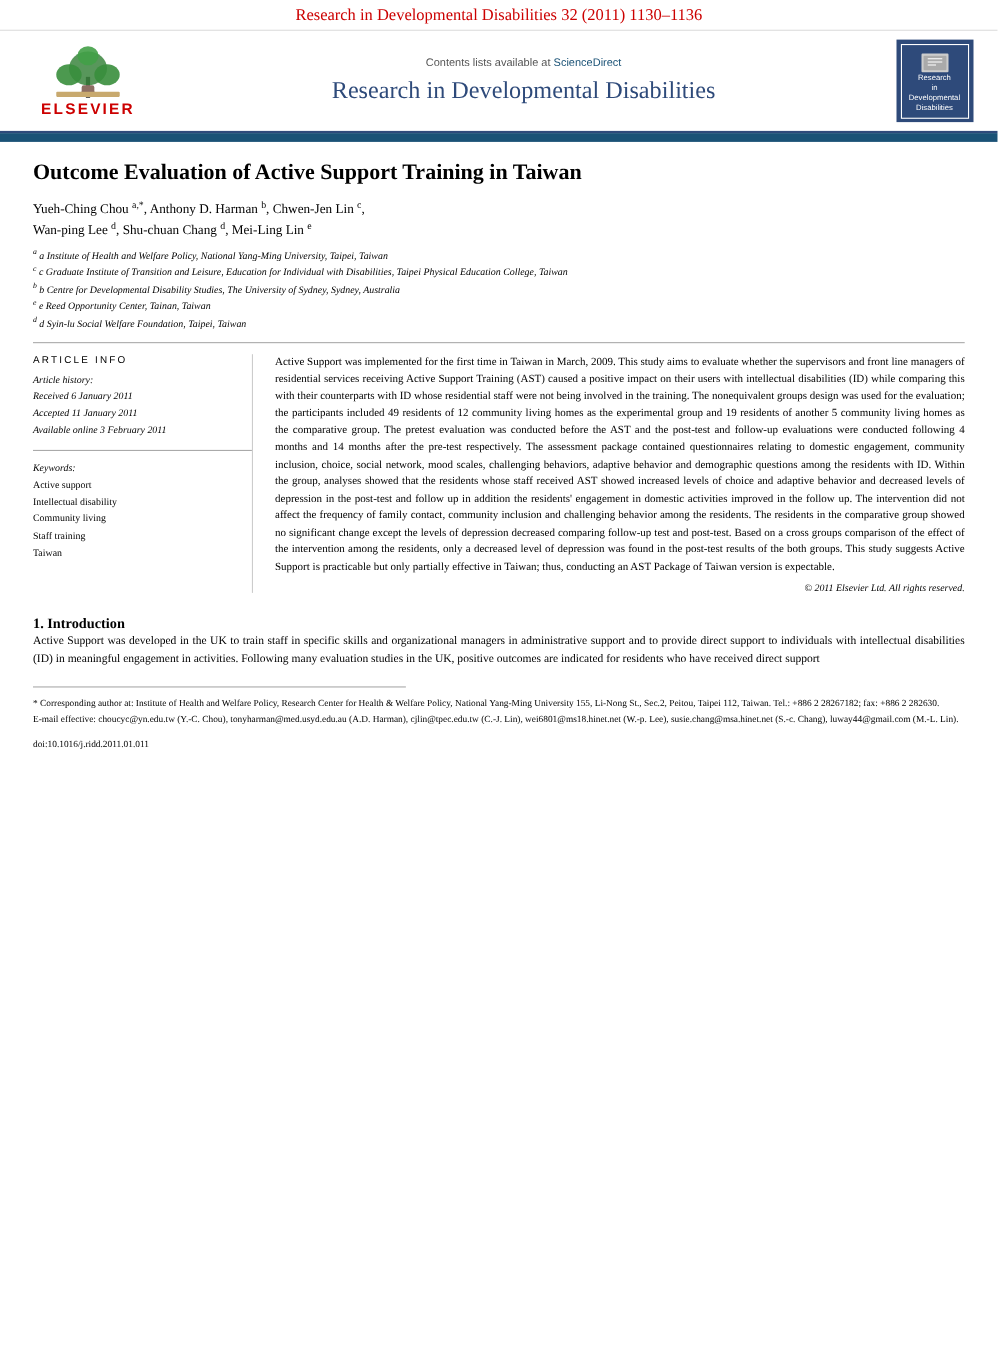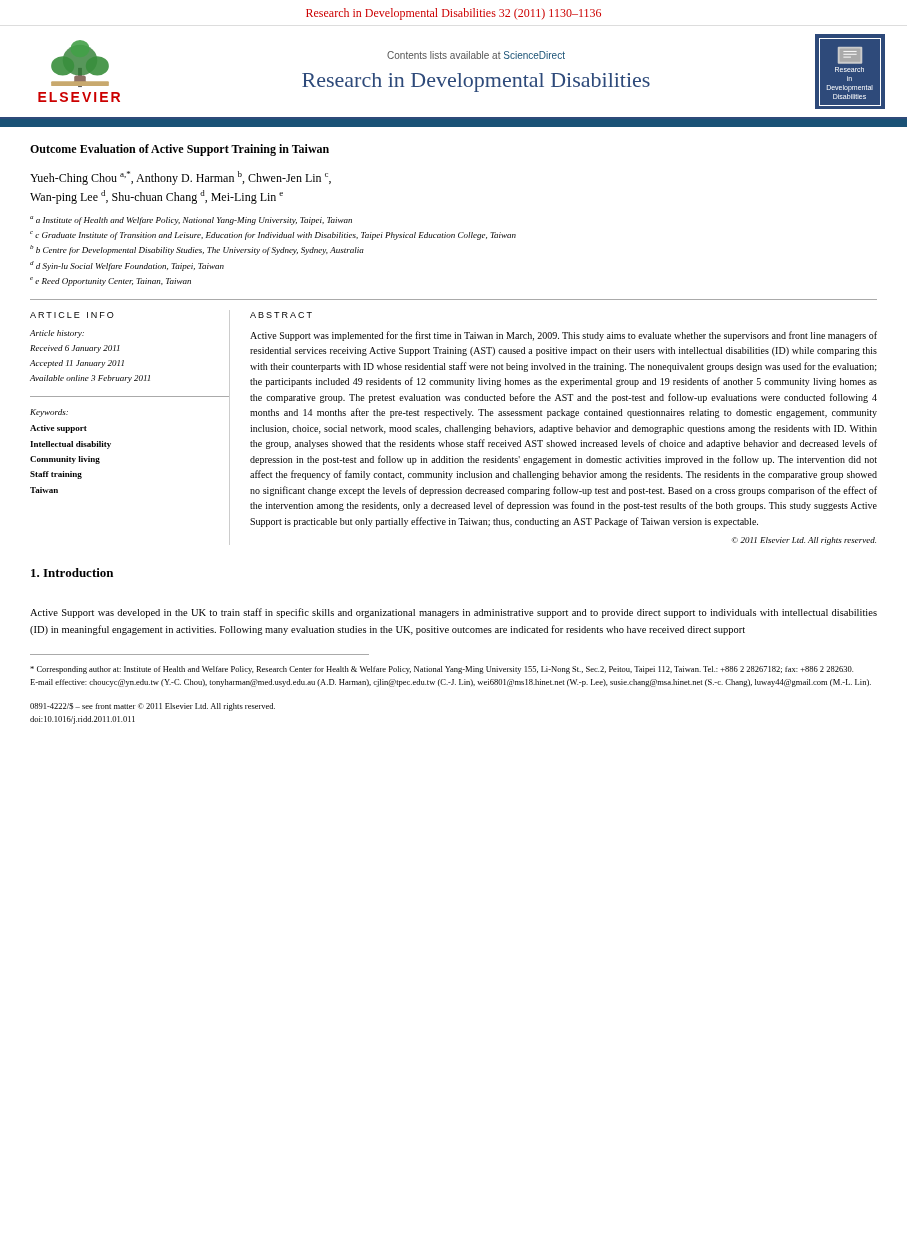--- a/index.html
+++ b/index.html
@@ -8,21 +8,21 @@
       font-family: 'Times New Roman', Times, serif;
       font-size: 11px;
       color: #000;
       width: 907px;
       min-height: 1238px;
     }
 
     .journal-header {
       text-align: center;
       padding: 6px 0 4px 0;
-      font-size: 12px;
+      font-size: 15px;
       color: #c00;
       border-bottom: 1px solid #ddd;
     }
 
     .content-header {
       display: flex;
       align-items: stretch;
       border-bottom: 2px solid #2e4a7a;
       padding: 8px 20px;
       gap: 10px;
@@ -124,21 +124,21 @@
       height: 8px;
       background: #1a5276;
       margin: 0;
     }
 
     .article-container {
       padding: 15px 30px;
     }
 
     .article-title {
-      font-size: 12px;
+      font-size: 20px;
       font-weight: bold;
       color: #000;
       margin-bottom: 10px;
       font-family: 'Times New Roman', serif;
       line-height: 1.3;
     }
 
     .authors {
       font-size: 12px;
       margin-bottom: 6px;
@@ -217,21 +217,20 @@
 
     .keywords-title {
       font-size: 9px;
       font-style: italic;
       margin-bottom: 4px;
     }
 
     .keyword-item {
       font-size: 9px;
       line-height: 1.7;
-      font-weight: bold;
     }
 
     .abstract-text {
       font-size: 10px;
       line-height: 1.55;
       text-align: justify;
     }
 
     .copyright-line {
       font-size: 9px;
@@ -240,21 +239,21 @@
       font-style: italic;
     }
 
     .intro-section {
       margin-top: 20px;
     }
 
     .intro-heading {
       font-size: 13px;
       font-weight: bold;
-      margin-bottom: 24px;
+      margin-bottom: 0;
     }
 
     .intro-text {
       font-size: 10.5px;
       line-height: 1.6;
       text-align: justify;
     }
 
     .footnote-divider {
       border: none;
@@ -344,22 +343,22 @@
     <span>Chwen-Jen Lin <sup>c</sup>,</span><br>
     <span>Wan-ping Lee <sup>d</sup>, </span>
     <span>Shu-chuan Chang <sup>d</sup>, </span>
     <span>Mei-Ling Lin <sup>e</sup></span>
   </div>
 
   <div class="affiliations">
     <div><sup>a</sup> <span>a Institute of Health and Welfare Policy, National Yang-Ming University, Taipei, Taiwan</span></div>
     <div><sup>c</sup> <span>c Graduate Institute of Transition and Leisure, Education for Individual with Disabilities, Taipei Physical Education College, Taiwan</span></div>
     <div><sup>b</sup> <span>b Centre for Developmental Disability Studies, The University of Sydney, Sydney, Australia</span></div>
+    <div><sup>e</sup> <span>e Reed Opportunity Center, Tainan, Taiwan</span></div>
     <div><sup>d</sup> <span>d Syin-lu Social Welfare Foundation, Taipei, Taiwan</span></div>
-    <div><sup>e</sup> <span>e Reed Opportunity Center, Tainan, Taiwan</span></div>
   </div>
 
   <hr class="divider">
 
   <div class="two-col">
 
     <div class="left-col">
       <div class="section-label">Article info</div>
 
       <div class="article-history">
@@ -375,21 +374,20 @@
         <div class="keywords-title">Keywords:</div>
         <div class="keyword-item">Active support</div>
         <div class="keyword-item">Intellectual disability</div>
         <div class="keyword-item">Community living</div>
         <div class="keyword-item">Staff training</div>
         <div class="keyword-item">Taiwan</div>
       </div>
     </div>
 
     <div class="right-col">
-      <div class="section-label">Abstract</div>
       <div class="abstract-text">Active Support was implemented for the first time in Taiwan in March, 2009. This study aims to evaluate whether the supervisors and front line managers of residential services receiving Active Support Training (AST) caused a positive impact on their users with intellectual disabilities (ID) while comparing this with their counterparts with ID whose residential staff were not being involved in the training. The nonequivalent groups design was used for the evaluation; the participants included 49 residents of 12 community living homes as the experimental group and 19 residents of another 5 community living homes as the comparative group. The pretest evaluation was conducted before the AST and the post-test and follow-up evaluations were conducted following 4 months and 14 months after the pre-test respectively. The assessment package contained questionnaires relating to domestic engagement, community inclusion, choice, social network, mood scales, challenging behaviors, adaptive behavior and demographic questions among the residents with ID. Within the group, analyses showed that the residents whose staff received AST showed increased levels of choice and adaptive behavior and decreased levels of depression in the post-test and follow up in addition the residents' engagement in domestic activities improved in the follow up. The intervention did not affect the frequency of family contact, community inclusion and challenging behavior among the residents. The residents in the comparative group showed no significant change except the levels of depression decreased comparing follow-up test and post-test. Based on a cross groups comparison of the effect of the intervention among the residents, only a decreased level of depression was found in the post-test results of the both groups. This study suggests Active Support is practicable but only partially effective in Taiwan; thus, conducting an AST Package of Taiwan version is expectable.</div>
       <div class="copyright-line">© 2011 Elsevier Ltd. All rights reserved.</div>
     </div>
 
   </div>
 
   <div class="intro-section">
     <div class="intro-heading">1.  Introduction</div>
     <div class="intro-text">Active Support was developed in the UK to train staff in specific skills and organizational managers in administrative support and to provide direct support to individuals with intellectual disabilities (ID) in meaningful engagement in activities. Following many evaluation studies in the UK, positive outcomes are indicated for residents who have received direct support</div>
   </div>
@@ -397,18 +395,17 @@
   <hr class="footnote-divider">
   <div class="footnote-section">
     <div>
       <span>* Corresponding author at: Institute of Health and Welfare Policy, Research Center for Health &amp; Welfare Policy, National Yang-Ming University 155, Li-Nong St., Sec.2, Peitou, Taipei 112, Taiwan. Tel.: +886 2 28267182; fax: +886 2 282630.</span>
     </div>
     <div>
       <span>E-mail effective:</span>
       <span>choucyc@yn.edu.tw (Y.-C. Chou), tonyharman@med.usyd.edu.au (A.D. Harman), cjlin@tpec.edu.tw (C.-J. Lin), wei6801@ms18.hinet.net (W.-p. Lee), susie.chang@msa.hinet.net (S.-c. Chang), luway44@gmail.com (M.-L. Lin).</span>
     </div>
     <div class="issn-section">
-      <div>0891-4222/$ – see front matter © 2011 Elsevier Ltd. All rights reserved.</div>
       <div>doi:10.1016/j.ridd.2011.01.011</div>
     </div>
   </div>
 
 </div>
 
 </body></html>

